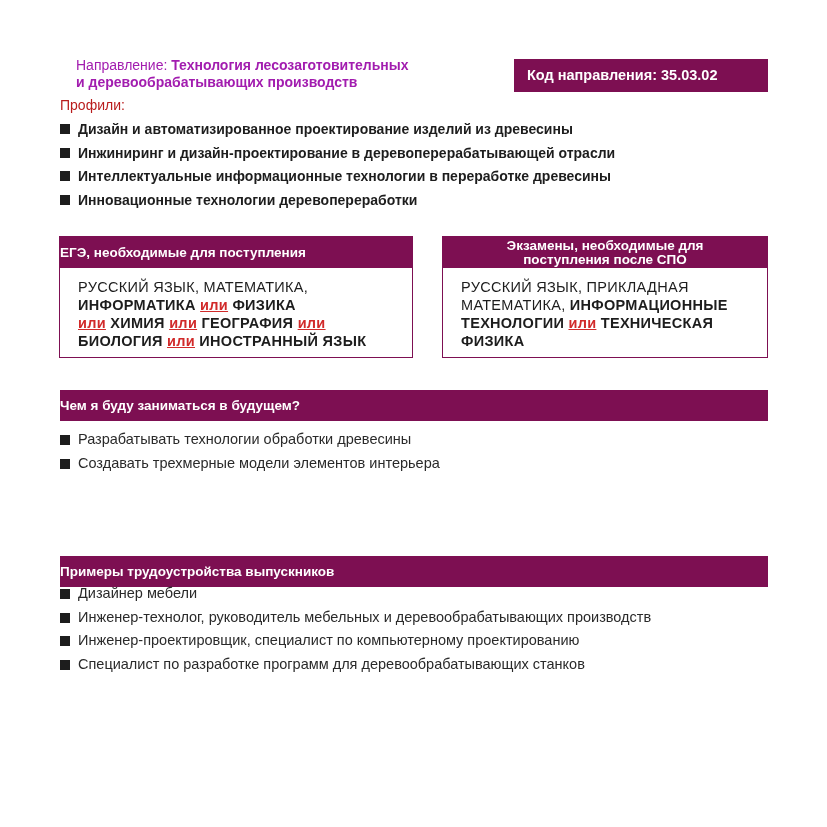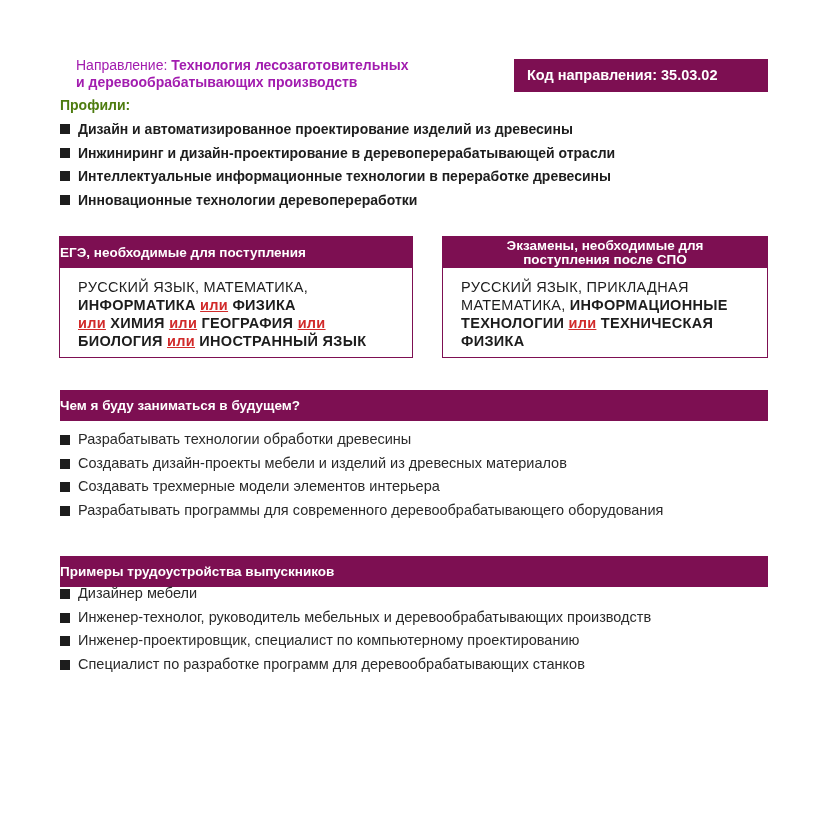--- a/index.html
+++ b/index.html
@@ -2,21 +2,21 @@
 <html><head>
 <meta charset="utf-8">
 <style>
   * { box-sizing: border-box; margin: 0; padding: 0; }
   html, body { width: 827px; height: 827px; background: #ffffff; }
   body { position: relative; font-family: "Liberation Sans", "DejaVu Sans", sans-serif; color: #1d1d1d; overflow: hidden; }
   .abs { position: absolute; }
   .dir { left: 76px; top: 57px; font-size: 14px; line-height: 17px; color: #a21caf; width: 420px; }
   .dir b { font-weight: bold; }
   .code { left: 514px; top: 59px; width: 254px; height: 33px; background: #7d0f52; color: #fff; font-weight: bold; font-size: 14.5px; line-height: 33px; padding-left: 13px; }
-  .prof-label { left: 60px; top: 97px; font-size: 14px; color: #4d7c0f; font-weight: bold; }
+  .prof-label { left: 60px; top: 97px; font-size: 14px; color: #b91c1c; }
   .profiles { left: 60px; top: 120px; }
   .profiles li, .list li { list-style: none; position: relative; padding-left: 18px; }
   .profiles li { font-weight: bold; font-size: 14px; height: 23.5px; line-height: 18px; }
   .sq { position: absolute; left: 0; top: 4px; width: 10px; height: 10px; background: #1d1d1d; }
   .box { border: 1.5px solid #7d0f52; background: #fff; }
   .box-head { background: #7d0f52; color: #fff; font-weight: bold; font-size: 13.5px; padding-left: 0; }
   .box-body { font-size: 14.5px; line-height: 18px; letter-spacing: 0.3px; color: #1d1d1d; }
   .box-body b { font-weight: bold; }
   .box-body .or { color: #d12a2a; font-weight: bold; text-decoration: underline; }
   .ege { left: 59px; top: 236px; width: 354px; height: 122px; }
@@ -67,23 +67,21 @@
     <span>РУССКИЙ ЯЗЫК, ПРИКЛАДНАЯ</span><br>
     <span>МАТЕМАТИКА, </span><b>ИНФОРМАЦИОННЫЕ</b><br>
     <b>ТЕХНОЛОГИИ</b> <span class="or">или</span> <b>ТЕХНИЧЕСКАЯ</b><br>
     <b>ФИЗИКА</b>
   </div>
 </div>
 
 <div class="abs sect" style="top:390px;">Чем я буду заниматься в будущем?</div>
 <ul class="abs list" style="left:60px; top:430px;">
   <li><span class="sq"></span><span>Разрабатывать технологии обработки древесины</span></li>
-  <li><span class="sq"></span><span>Создавать дизайн-проекты мебели и изделий из древесных материалов</span></li>
   <li><span class="sq"></span><span>Создавать трехмерные модели элементов интерьера</span></li>
-  <li><span class="sq"></span><span>Разрабатывать программы для современного деревообрабатывающего оборудования</span></li>
 </ul>
 
 <div class="abs sect" style="top:556px;">Примеры трудоустройства выпускников</div>
 <ul class="abs list" style="left:60px; top:584px;">
   <li><span class="sq"></span><span>Дизайнер мебели</span></li>
   <li><span class="sq"></span><span>Инженер-технолог, руководитель мебельных и деревообрабатывающих производств</span></li>
   <li><span class="sq"></span><span>Инженер-проектировщик, специалист по компьютерному проектированию</span></li>
   <li><span class="sq"></span><span>Специалист по разработке программ для деревообрабатывающих станков</span></li>
 </ul>
 

